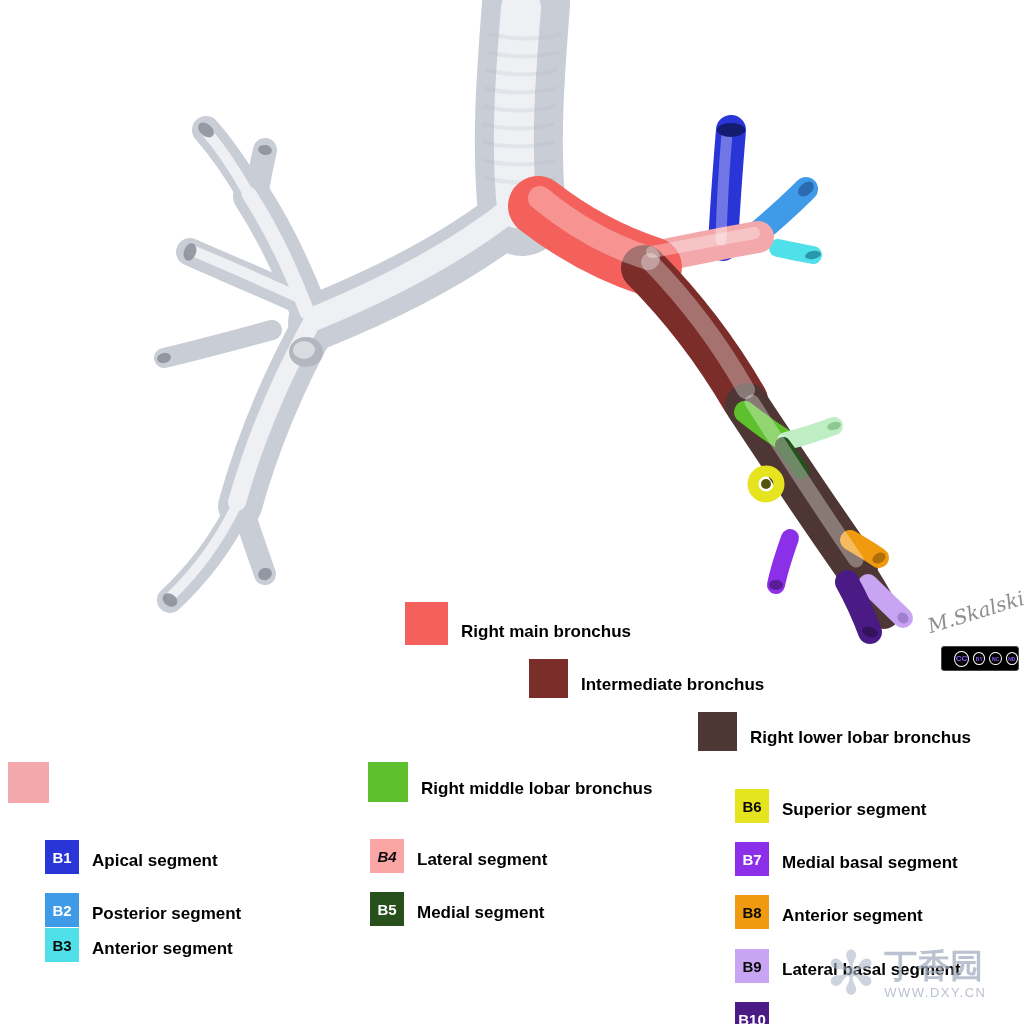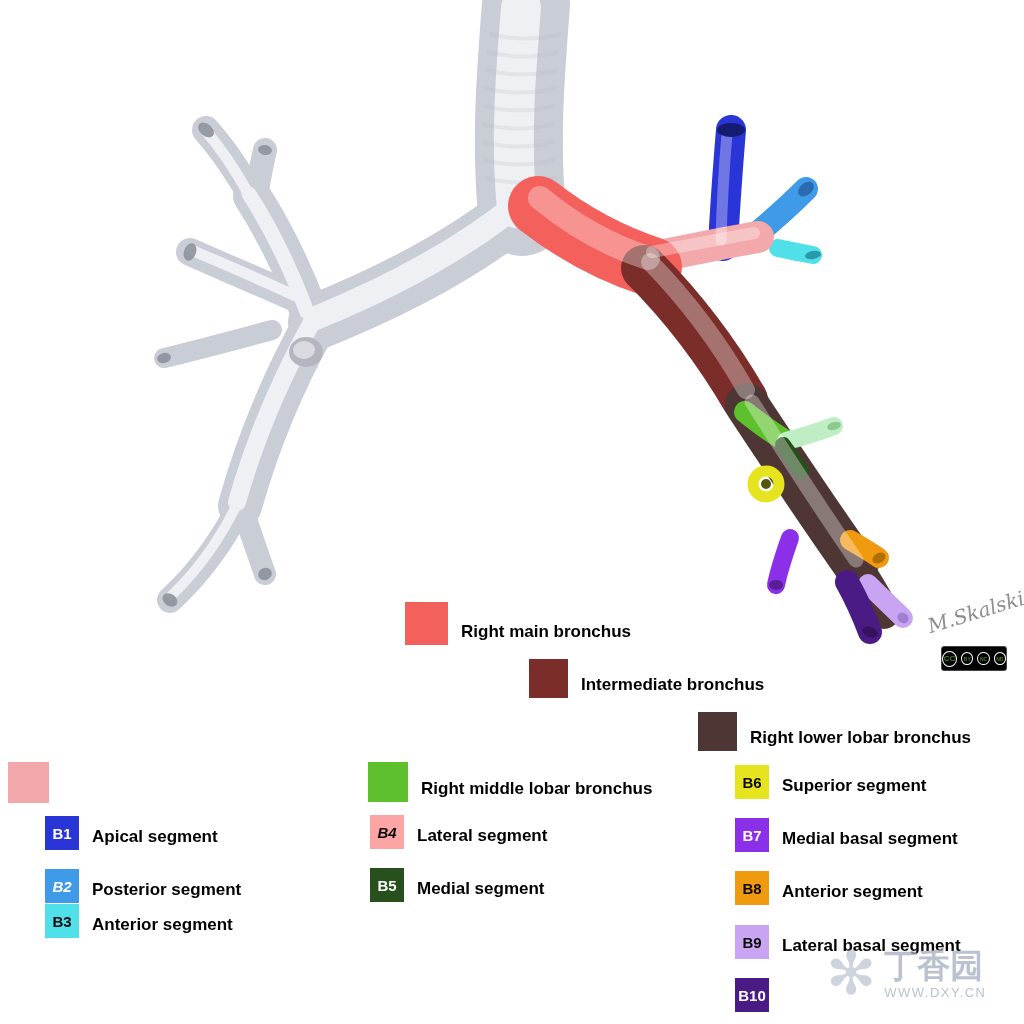--- a/index.html
+++ b/index.html
@@ -15,35 +15,35 @@
 
   .lg-row, .lg-item { position:absolute; display:flex; align-items:flex-end; }
   .swatch { display:inline-block; flex:0 0 auto; }
   .sw-43 { width:43px; height:43px; }
   .sw-41 { width:41px; height:41px; }
   .sw-40 { width:40px; height:40px; }
   .sw-39 { width:39px; height:39px; }
   .code-box {
     min-width:34px; height:34px; box-sizing:border-box; padding:0 3px;
     display:inline-flex; align-items:center; justify-content:center;
-    font-weight:bold; font-size:15px; flex:0 0 auto;
+    font-weight:bold; font-size:15px; flex:0 0 auto;margin-top:24px;
   }
   .lg-label {
     font-weight:bold; font-size:17px; color:#000000;
     padding-bottom:3px; margin-left:13px; white-space:nowrap;
   }
   .signature {
     position:absolute; left:926px; top:600px; transform:rotate(-17deg);
     font-family:"DejaVu Serif", serif; font-style:italic;
     font-size:20px; color:#8e8e8e; white-space:nowrap;
   }
   .cc-badge {
     position:absolute; left:941px; top:646px; width:64px; height:23px;
     background:#000; border:1px solid #444; border-radius:3px;
-    display:flex; align-items:center; justify-content:center; gap:4px; color:#4d7c0f;
+    display:flex; align-items:center; justify-content:center; gap:4px; color:#8b5cf6;padding-left:12px;
   }
   .cc-logo {
     font-size:8px; font-weight:bold; border:1px solid #fff; border-radius:50%;
     width:14px; height:14px; display:flex; align-items:center; justify-content:center;
   }
   .cc-term {
     font-size:5px; font-weight:bold; border:1px solid #fff; border-radius:50%;
     width:11px; height:11px; display:flex; align-items:center; justify-content:center;
   }
   .dxy {
@@ -160,21 +160,21 @@
 </div>
 
 <div class="lg-row" style="left:8px; top:762px;">
   <span class="swatch sw-41" style="background-color: rgb(243, 168, 171);"></span>
 </div>
 <div class="lg-item" style="left:45px; top:816px;">
   <span class="code-box" style="background-color: rgb(42, 53, 216); color: #ffffff;">B1</span>
   <span class="lg-label">Apical segment</span>
 </div>
 <div class="lg-item" style="left:45px; top:869px;">
-  <span class="code-box" style="background-color: rgb(63, 154, 232); color: rgb(255, 255, 255); font-style: italic;">B2</span>
+  <span class="code-box" style="background-color: rgb(63, 154, 232); color: rgb(255, 255, 255);">B2</span>
   <span class="lg-label">Posterior segment</span>
 </div>
 <div class="lg-item" style="left:45px; top:904px;">
   <span class="code-box" style="background-color: rgb(79, 224, 234); color: rgb(10, 10, 10);">B3</span>
   <span class="lg-label">Anterior segment</span>
 </div>
 
 <div class="lg-row" style="left:368px; top:762px;">
   <span class="swatch sw-40" style="background-color: rgb(93, 192, 44);"></span>
   <span class="lg-label">Right middle lobar bronchus</span>

